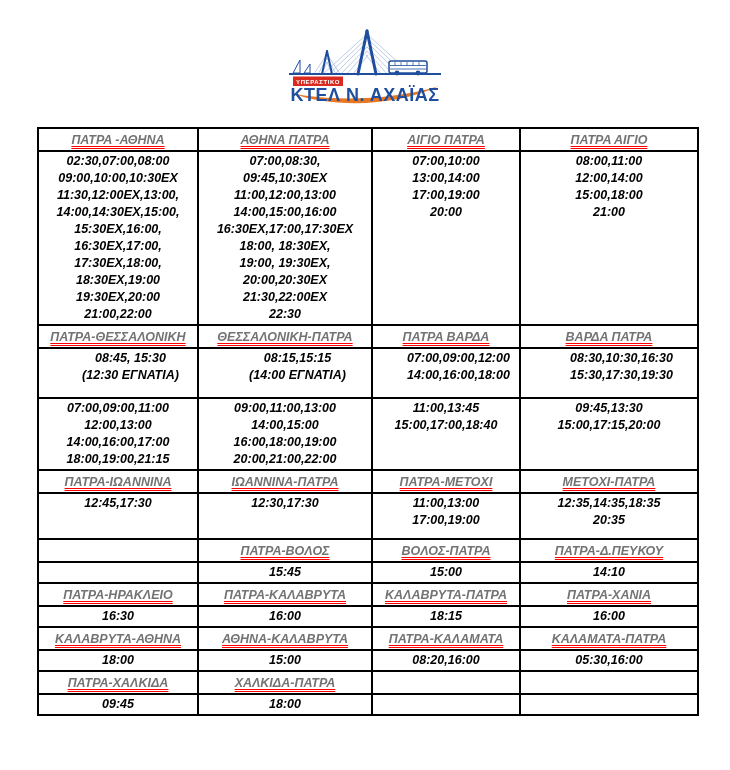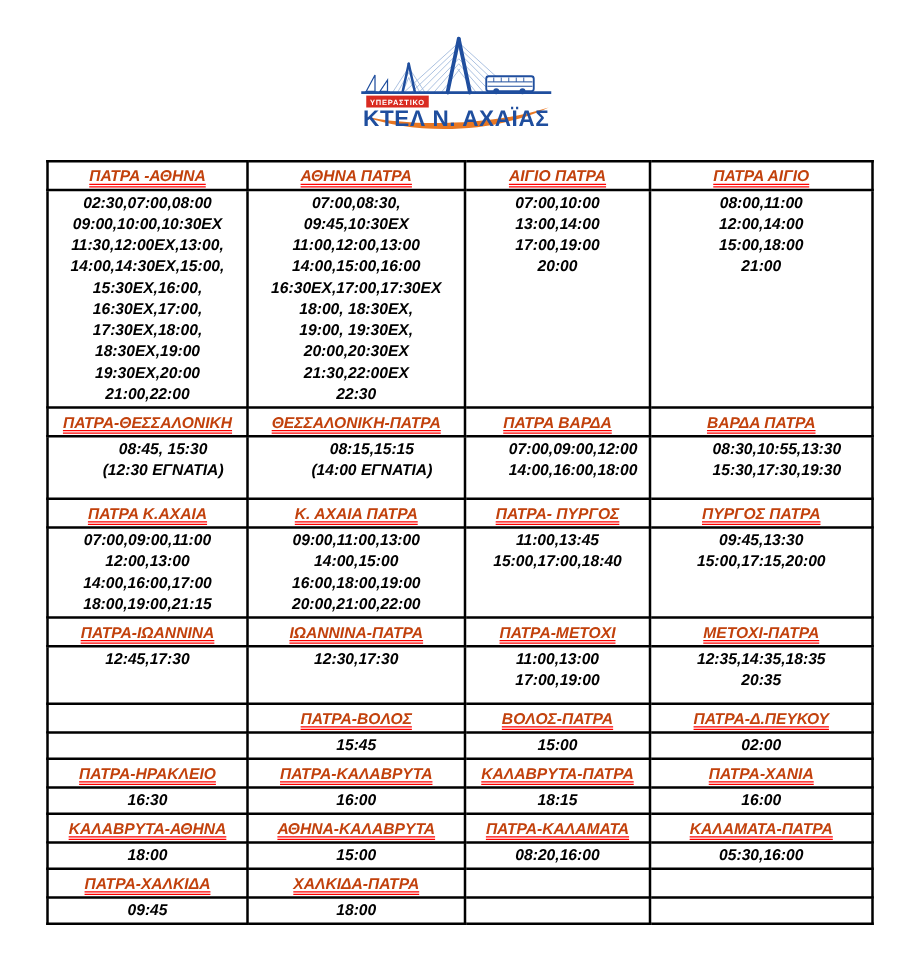--- a/index.html
+++ b/index.html
@@ -28,21 +28,21 @@
     width:660px;margin:13px auto 0 37px;
   }
   table.sched td{
     border:2px solid #000;
     text-align:center;
     padding:1px 2px;
     overflow:hidden;
   }
   td.h{
     height:19px;vertical-align:middle;
-    color:#c2410c;font-weight:bold;font-style:italic;
+    color:#737373;font-weight:bold;font-style:italic;
     font-size:12.5px;
     text-decoration:underline double;
     text-decoration-color:#FF0000;
     text-underline-offset:2px;
   }
   td.t{
     vertical-align:top;
     font-weight:bold;font-size:12.5px;line-height:17px;
     white-space:pre-line;
     font-style:italic;
@@ -165,30 +165,24 @@
         <td class="h">ΠΑΤΡΑ ΒΑΡΔΑ</td>
         <td class="h">ΒΑΡΔΑ ΠΑΤΡΑ</td>
       </tr>
       <tr class="tall-a">
         <td class="t">08:45, 15:30
 (12:30 ΕΓΝΑΤΙΑ)</td>
         <td class="t">08:15,15:15
 (14:00 ΕΓΝΑΤΙΑ)</td>
         <td class="t">07:00,09:00,12:00
 14:00,16:00,18:00</td>
-        <td class="t">08:30,10:55,13:30
+        <td class="t">08:30,10:30,16:30
 15:30,17:30,19:30</td>
       </tr>
 
-      <tr>
-        <td class="h">ΠΑΤΡΑ Κ.ΑΧΑΙΑ</td>
-        <td class="h">Κ. ΑΧΑΙΑ ΠΑΤΡΑ</td>
-        <td class="h">ΠΑΤΡΑ- ΠΥΡΓΟΣ</td>
-        <td class="h">ΠΥΡΓΟΣ ΠΑΤΡΑ</td>
-      </tr>
       <tr>
         <td class="t">07:00,09:00,11:00
 12:00,13:00
 14:00,16:00,17:00
 18:00,19:00,21:15</td>
         <td class="t">09:00,11:00,13:00
 14:00,15:00
 16:00,18:00,19:00
 20:00,21:00,22:00</td>
         <td class="t">11:00,13:45
@@ -215,21 +209,21 @@
       <tr>
         <td class="h"></td>
         <td class="h">ΠΑΤΡΑ-ΒΟΛΟΣ</td>
         <td class="h">ΒΟΛΟΣ-ΠΑΤΡΑ</td>
         <td class="h">ΠΑΤΡΑ-Δ.ΠΕΥΚΟΥ</td>
       </tr>
       <tr>
         <td class="t"></td>
         <td class="t">15:45</td>
         <td class="t">15:00</td>
-        <td class="t">02:00</td>
+        <td class="t">14:10</td>
       </tr>
 
       <tr>
         <td class="h">ΠΑΤΡΑ-ΗΡΑΚΛΕΙΟ</td>
         <td class="h">ΠΑΤΡΑ-ΚΑΛΑΒΡΥΤΑ</td>
         <td class="h">ΚΑΛΑΒΡΥΤΑ-ΠΑΤΡΑ</td>
         <td class="h">ΠΑΤΡΑ-ΧΑΝΙΑ</td>
       </tr>
       <tr>
         <td class="t">16:30</td>

